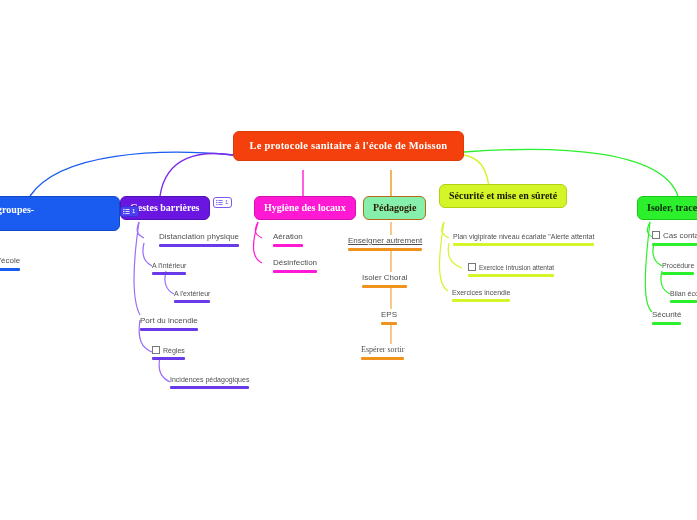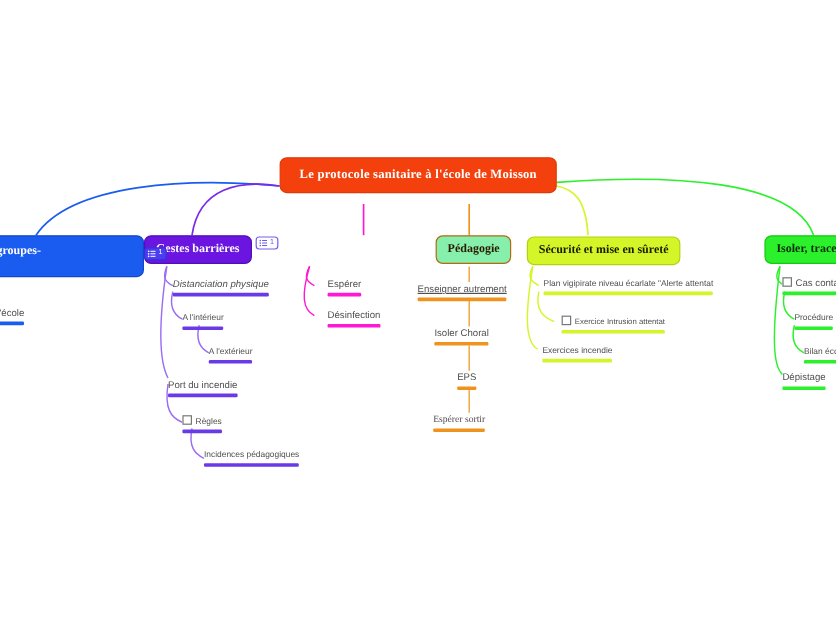--- a/index.html
+++ b/index.html
@@ -198,21 +198,21 @@
       <circle cx="1.2" cy="2" r="1" fill="#6a5ae8"></circle>
       <rect x="3.4" y="1.4" width="6" height="1.2" fill="#6a5ae8"></rect>
       <circle cx="1.2" cy="5" r="1" fill="#6a5ae8"></circle>
       <rect x="3.4" y="4.4" width="6" height="1.2" fill="#6a5ae8"></rect>
       <circle cx="1.2" cy="8" r="1" fill="#6a5ae8"></circle>
       <rect x="3.4" y="7.4" width="6" height="1.2" fill="#6a5ae8"></rect>
     </svg>
     <span>1</span>
   </div>
 
-  <div class="leaf" style="left:144px; top:232px;font-style:italic;">
+  <div class="leaf" style="left:159px; top:232px;">
     <span>Distanciation physique</span>
     <span class="under" style="background:#6a3ae8;"></span>
   </div>
   <div class="leaf small" style="left:152px; top:261px;">
     <span>A l'intérieur</span>
     <span class="under" style="background:#6a3ae8;"></span>
   </div>
   <div class="leaf small" style="left:174px; top:289px;">
     <span>A l'extérieur</span>
     <span class="under" style="background:#6a3ae8;"></span>
@@ -223,23 +223,26 @@
   </div>
   <div class="leaf small" style="left:152px; top:346px;">
     <span class="cbox"></span><span>Règles</span>
     <span class="under" style="background:#6a3ae8;"></span>
   </div>
   <div class="leaf small" style="left:170px; top:375px;">
     <span>Incidences pédagogiques</span>
     <span class="under" style="background:#6a3ae8;"></span>
   </div>
 
+  <div class="main-node" style="left:254px; top:196px; background:#ff19d4; border:1px solid #d40fae; color:#fff;">
+    <span>Hygiène des locaux</span>
+  </div>
 
   <div class="leaf" style="left:273px; top:232px;">
-    <span>Espérer</span>
+    <span>Aération</span>
     <span class="under" style="background:#ff19d4;"></span>
   </div>
   <div class="leaf" style="left:273px; top:258px;">
     <span>Désinfection</span>
     <span class="under" style="background:#ff19d4;"></span>
   </div>
 
   <div class="main-node" style="left:363px; top:196px; background:#86efac; border:1px solid #b36a10; color:#2b1a00;">
     <span>Pédagogie</span>
   </div>
@@ -254,21 +257,21 @@
   </div>
   <div class="leaf" style="left:381px; top:310px;">
     <span>EPS</span>
     <span class="under" style="background:#f0931e;"></span>
   </div>
   <div class="leaf" style="left:361px; top:345px;font-family:Liberation Serif, serif;">
     <span>Espérer sortir</span>
     <span class="under" style="background:#f0931e;"></span>
   </div>
 
-  <div class="main-node" style="left:439px; top:197px; background:#d4f528; border:1px solid #b2d210; color:#1a1a00;">
+  <div class="main-node" style="left:439px; top:184px; background:#d4f528; border:1px solid #b2d210; color:#1a1a00;">
     <span>Sécurité et mise en sûreté</span>
   </div>
 
   <div class="leaf small" style="left:453px; top:232px;">
     <span>Plan vigipirate niveau écarlate "Alerte attentat</span>
     <span class="under" style="background:#d4f528;"></span>
   </div>
   <div class="leaf small" style="left:468px; top:263px; font-size:6.5px;">
     <span class="cbox"></span><span>Exercice Intrusion attentat</span>
     <span class="under" style="background:#d4f528;"></span>
@@ -288,17 +291,17 @@
   </div>
   <div class="leaf small" style="left:662px; top:261px;">
     <span>Procédure</span>
     <span class="under" style="background:#2bf02b;"></span>
   </div>
   <div class="leaf small" style="left:670px; top:289px;">
     <span>Bilan école</span>
     <span class="under" style="background:#2bf02b;"></span>
   </div>
   <div class="leaf" style="left:652px; top:310px;">
-    <span>Dépistage</span>
+    <span>Sécurité</span>
     <span class="under" style="background:#2bf02b;"></span>
   </div>
 
 </div>
 
 </body></html>

